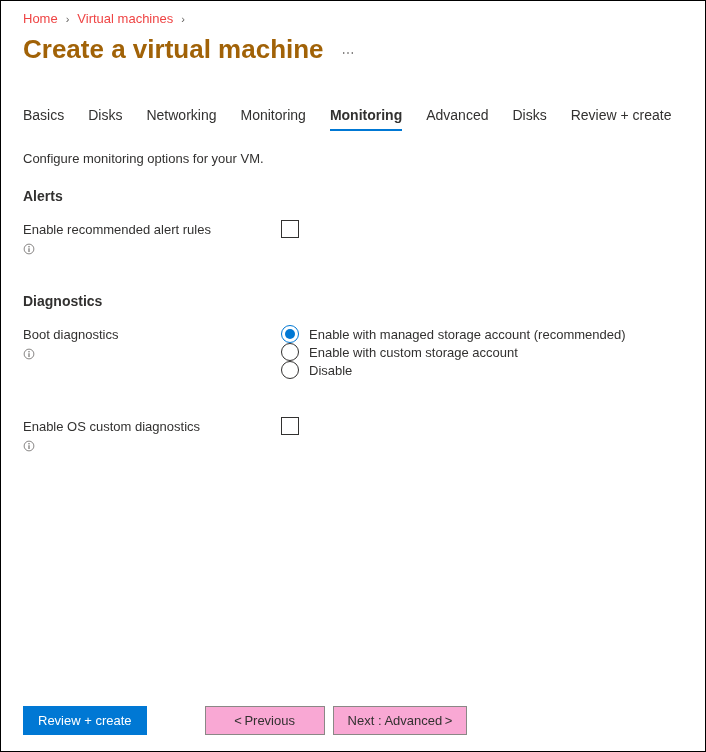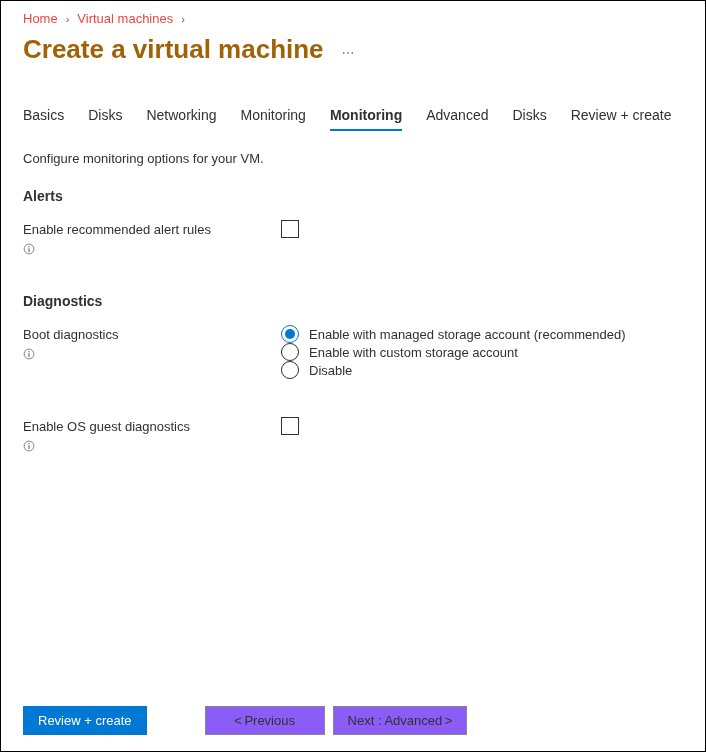--- a/index.html
+++ b/index.html
@@ -170,21 +170,21 @@
       cursor: pointer;
       min-width: 100px;
       text-align: center;
     }
     .btn-primary {
       background: #0078d4;
       color: #fff;
       border: 1px solid #0078d4;
     }
     .btn-secondary {
-      background: #8b5cf6;
+      background: #f9a8d4;
       color: #323130;
       border: 1px solid #8a8886;
       min-width: 120px;
     }
   </style>
 </head>
 <body>
 
 <div class="container">
   <div class="breadcrumb">
@@ -260,21 +260,21 @@
           <span class="radio-label">Disable</span>
         </label>
       </div>
     </div>
   </div>
 
   <div class="section-gap"></div>
 
   <div class="form-row">
     <div class="form-label-col">
-      <span>Enable OS guest diagnostics</span>
+      <span>Enable OS custom diagnostics</span>
       <span class="info-icon">
         <svg viewBox="0 0 16 16">
             <circle cx="8" cy="8" r="6.5" fill="none" stroke="#605e5c" stroke-width="1"></circle>
             <circle cx="8" cy="5" r="0.9" fill="#605e5c"></circle>
             <rect x="7.3" y="7" width="1.4" height="5" fill="#605e5c"></rect>
           </svg>
       </span>
     </div>
     <div class="form-control-col">
       <span class="checkbox"></span>

